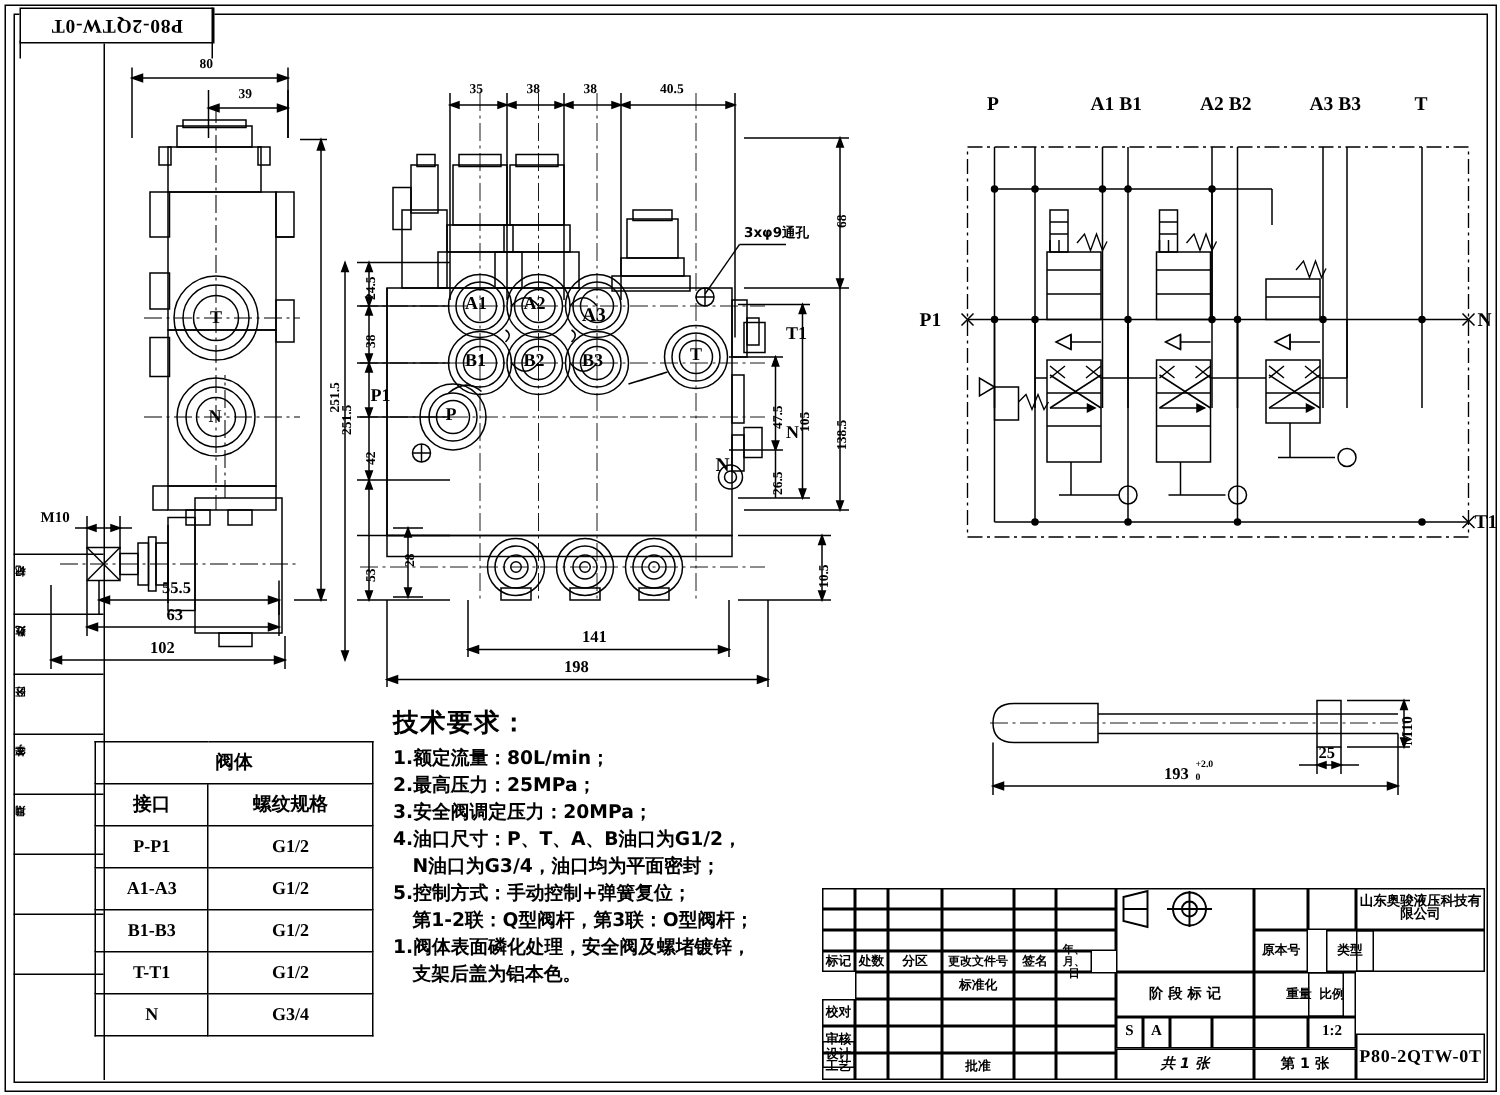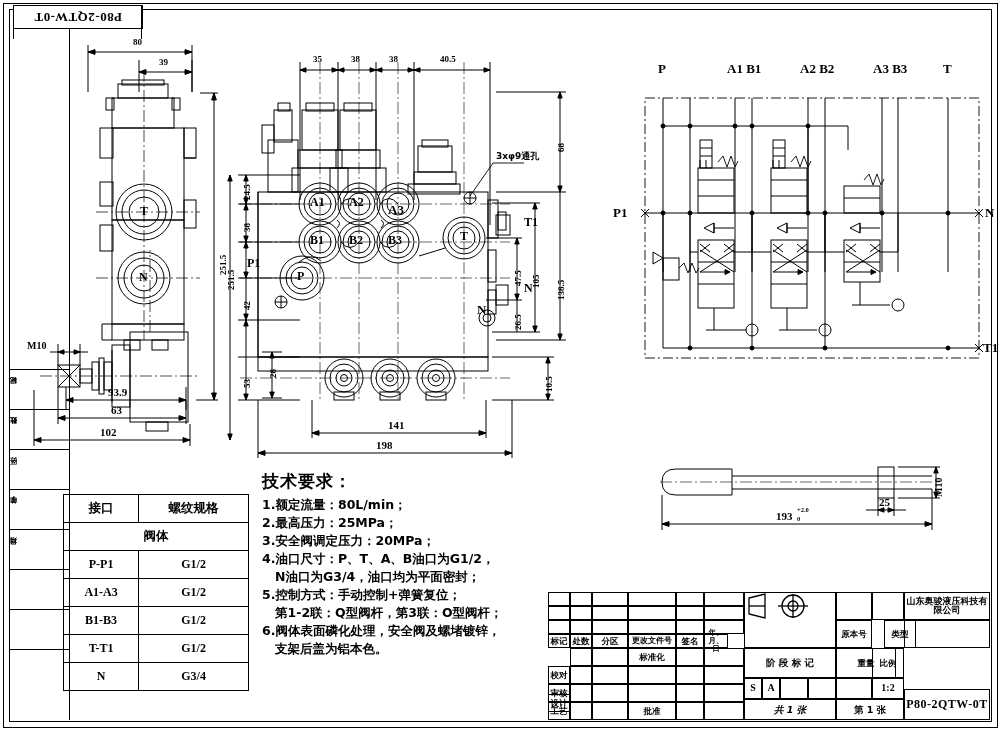--- a/index.html
+++ b/index.html
@@ -519,21 +519,21 @@
     </g>
   </svg>
 
   <div class="dimtxt" style="left:133px;top:38px;">80</div>
   <div class="dimtxt" style="left:159px;top:58px;">39</div>
   <div class="dimtxt dimv" style="left:219px;top:275px;">251.5</div>
   <div class="lbl" style="left:140px;top:205px;font-size:12px;">T</div>
   <div class="lbl" style="left:139px;top:271px;font-size:12px;">N</div>
 
   <div class="dimtxt" style="left:27px;top:341px;font-size:10px;">M10</div>
-  <div class="dimtxt" style="left:108px;top:387px;font-size:11px;">93.9</div>
+  <div class="dimtxt" style="left:108px;top:387px;font-size:11px;">55.5</div>
   <div class="dimtxt" style="left:111px;top:405px;font-size:11px;">63</div>
   <div class="dimtxt" style="left:100px;top:427px;font-size:11px;">102</div>
 
   <div class="dimtxt" style="left:313px;top:55px;">35</div>
   <div class="dimtxt" style="left:351px;top:55px;">38</div>
   <div class="dimtxt" style="left:389px;top:55px;">38</div>
   <div class="dimtxt" style="left:440px;top:55px;">40.5</div>
 
   <div class="dimtxt dimv" style="left:243px;top:200px;">24.5</div>
   <div class="dimtxt dimv" style="left:243px;top:232px;">38</div>
@@ -584,32 +584,32 @@
 
   <div class="tech">
     <div class="t-title cn">技术要求：</div>
     <div class="t-line cn">1.额定流量：80L/min；</div>
     <div class="t-line cn">2.最高压力：25MPa；</div>
     <div class="t-line cn">3.安全阀调定压力：20MPa；</div>
     <div class="t-line cn">4.油口尺寸：P、T、A、B油口为G1/2，</div>
     <div class="t-line cn t-ind">N油口为G3/4，油口均为平面密封；</div>
     <div class="t-line cn">5.控制方式：手动控制+弹簧复位；</div>
     <div class="t-line cn t-ind">第1-2联：Q型阀杆，第3联：O型阀杆；</div>
-    <div class="t-line cn">6.阀体表面磷化处理，安全阀及螺堵镀锌，</div>
+    <div class="t-line cn">1.阀体表面磷化处理，安全阀及螺堵镀锌，</div>
     <div class="t-line cn t-ind">支架后盖为铝本色。</div>
   </div>
 
   <table class="vbtable">
     <tbody>
         <tr>
+      <td class="hd cn" colspan="2">阀体</td>
+    </tr>
+    <tr>
       <td class="hd cn">接口</td>
       <td class="hd cn">螺纹规格</td>
-    </tr>
-    <tr>
-      <td class="hd cn" colspan="2">阀体</td>
     </tr>
     <tr>
       <td>P-P1</td>
       <td>G1/2</td>
     </tr>
     <tr>
       <td>A1-A3</td>
       <td>G1/2</td>
     </tr>
     <tr>

